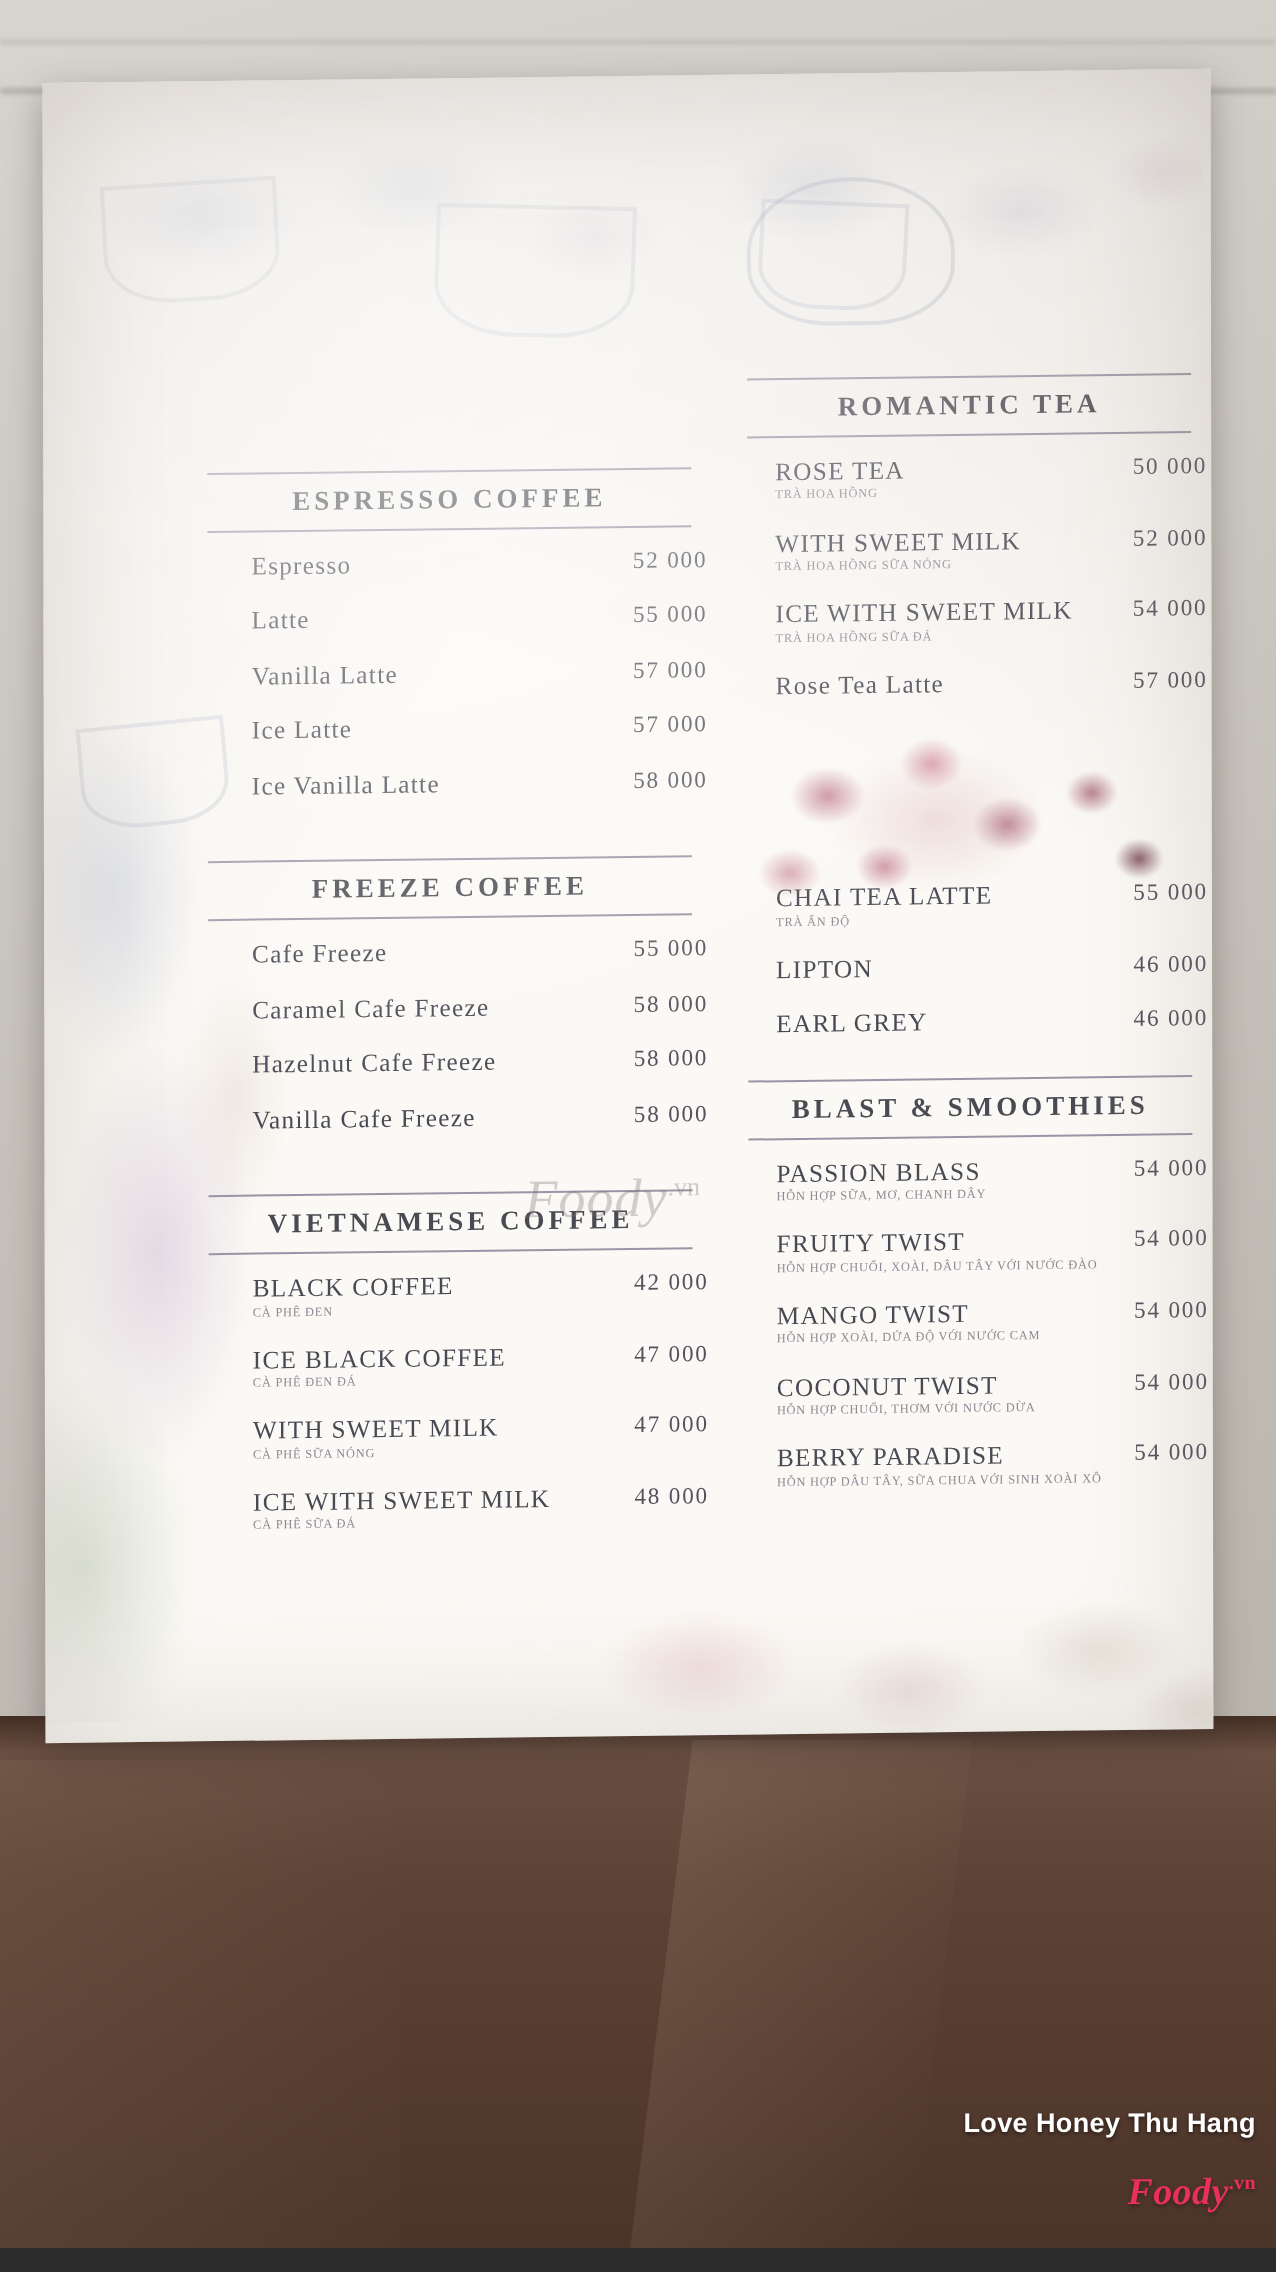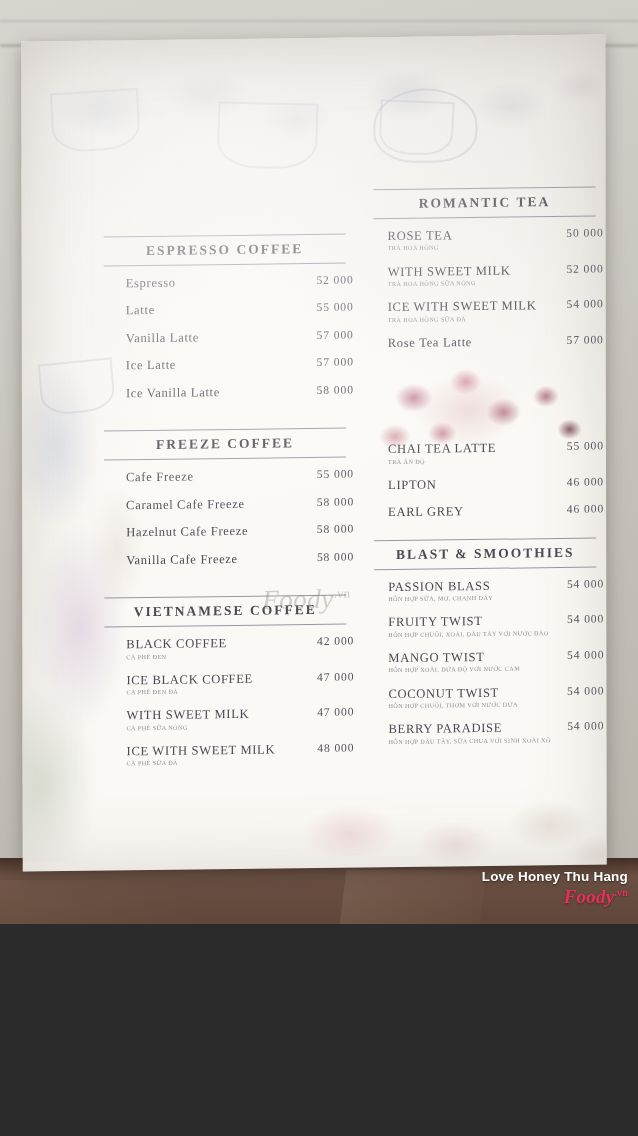--- a/index.html
+++ b/index.html
@@ -10,21 +10,21 @@
   body {
     width: 638px;
     height: 1136px;
     overflow: hidden;
     font-family: "Liberation Serif", serif;
   }
 
   #photo {
     position: relative;
     width: 638px;
-    height: 924px;
+    height: 1124px;
     overflow: hidden;
     background: #8a7a6d;
     text-decoration: underline;
   }
 
   
   .floor {
     position: absolute;
     left: 0; top: 0; width: 638px; height: 890px;
     background: linear-gradient(165deg, #d8d5cf 0%, #cfccc6 25%, #c6c2bb 55%, #b9b5ad 100%);
@@ -275,21 +275,21 @@
     font-family: "Liberation Sans", sans-serif;
   }
   .credit .line {
     color: #ffffff;
     font-size: 13.5px;
     font-weight: 700;
     letter-spacing: 0.2px;
     text-shadow: 0 1px 2px rgba(0,0,0,0.55);
   }
   .credit .logo {
-    margin-top: 2px;
+    margin-top: 17px;
     font-family: "Liberation Serif", serif;
     font-style: italic;
     font-weight: 700;
     font-size: 19px;
     color: #e8305a;
     letter-spacing: 0.2px;
     text-shadow: 0 1px 2px rgba(0,0,0,0.35);
   }
   .credit .logo .vn {
     font-size: 10px;

